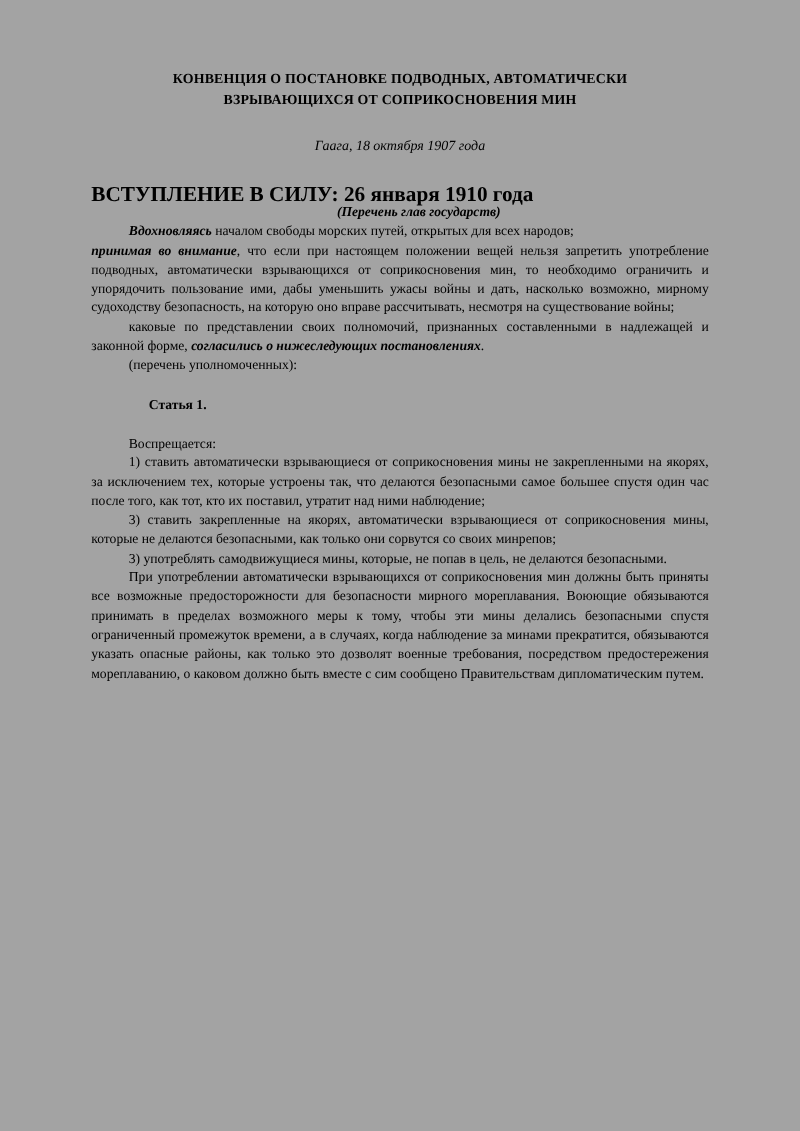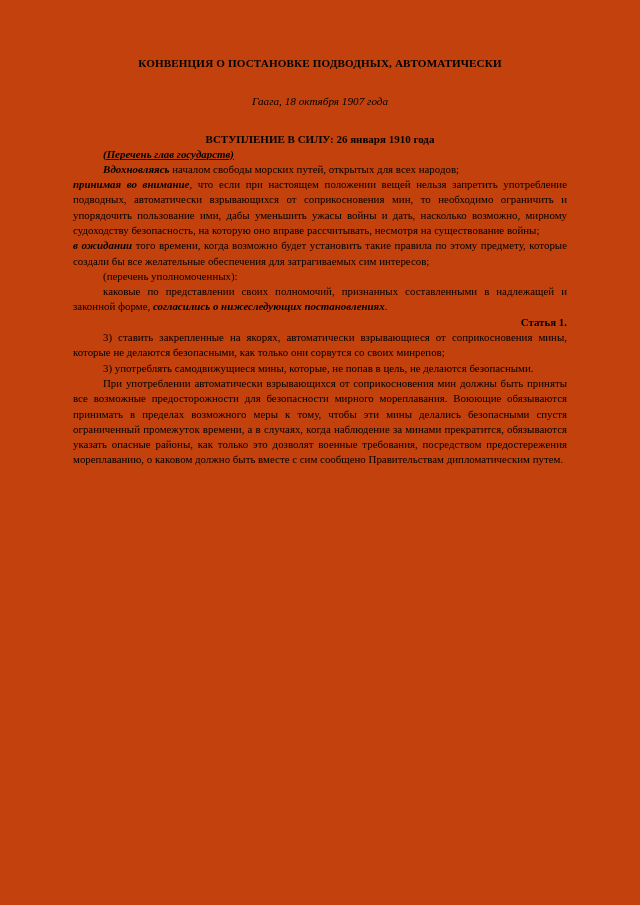--- a/index.html
+++ b/index.html
@@ -14,44 +14,43 @@
     font-family: "Liberation Serif", "DejaVu Serif", serif;
     color: #000000;
     -webkit-font-smoothing: antialiased;
   }
   .page {
     position: relative;
     width: 640px;
     height: 905px;
     box-sizing: border-box;
     padding: 55px 73px 0 73px;
-    background: #c2410c;
+    background: #a3a3a3;
   }
   .doc-title {
     text-align: center;
     font-weight: bold;
     font-size: 11.1px;
     line-height: 16.5px;
     letter-spacing: 0.15px;
     margin: 0;
   }
   .doc-title .line {
     display: block;
   }
   .place-date {
     text-align: center;
     font-style: italic;
     font-size: 11.2px;
     line-height: 15px;
     margin: 22px 0 0 0;
   }
   .entry-force {
-    text-align: center;
     font-weight: bold;
-    font-size: 11px;
+    font-size: 17px;
     line-height: 15px;
     margin: 23px 0 0 0;
   }
   p.body-par {
     margin: 0;
     font-size: 10.9px;
     line-height: 15.3px;
     text-align: justify;
     text-indent: 30px;
     hyphens: none;
@@ -60,64 +59,65 @@
     text-indent: 0;
   }
   .gap-xl { margin-top: 34px; }
   .gap-lg { margin-top: 22px; }
   .bi {
     font-weight: bold;
     font-style: italic;
     font-family: Liberation Serif, serif;
   }
   .art-head {
-    margin: 0;
+    margin: 16px;
     font-size: 10.9px;
     line-height: 15.3px;
     font-weight: bold;
     text-indent: 30px;
-    text-align: right;
+    text-align: left;
   }
   .center-ital-par {
     margin: 0;
     font-size: 10.9px;
     line-height: 15.3px;
     font-weight: bold;
     font-style: italic;
     text-indent: 30px;
-    text-align: left;
-    text-decoration: underline;
+    text-align: center;
   }
 </style>
 </head>
 <body>
 
 <div class="page">
 
   <h1 class="doc-title">
     <span class="line">КОНВЕНЦИЯ О ПОСТАНОВКЕ ПОДВОДНЫХ, АВТОМАТИЧЕСКИ</span>
+    <span class="line">ВЗРЫВАЮЩИХСЯ ОТ СОПРИКОСНОВЕНИЯ МИН</span>
   </h1>
 
   <div class="place-date">Гаага, 18 октября 1907 года</div>
 
   <div class="entry-force">ВСТУПЛЕНИЕ В СИЛУ: 26 января 1910 года</div>
 
   <p class="center-ital-par gap-xl">(Перечень глав государств)</p>
 
   <p class="body-par gap-lg"><span class="bi">Вдохновляясь</span><span> началом свободы морских путей, открытых для всех народов;</span></p>
 
   <p class="body-par no-indent"><span class="bi">принимая во внимание</span><span>, что если при настоящем положении вещей нельзя запретить употребление подводных, автоматически взрывающихся от соприкосновения мин, то необходимо ограничить и упорядочить пользование ими, дабы уменьшить ужасы войны и дать, насколько возможно, мирному судоходству безопасность, на которую оно вправе рассчитывать, несмотря на существование войны;</span></p>
 
-  <p class="body-par no-indent"><span class="bi">в ожидании</span><span> того времени, когда возможно будет установить такие правила по этому предмету, которые создали бы все желательные обеспечения для затрагиваемых сим интересов;</span></p>
 
+
+  <p class="body-par gap-lg"><span>каковые по представлении своих полномочий, признанных составленными в надлежащей и законной форме, </span><span class="bi">согласились о нижеследующих постановлениях</span><span>.</span></p>
 
   <p class="body-par gap-lg">(перечень уполномоченных):</p>
 
-  <p class="body-par gap-lg"><span>каковые по представлении своих полномочий, признанных составленными в надлежащей и законной форме, </span><span class="bi">согласились о нижеследующих постановлениях</span><span>.</span></p>
-
   <p class="art-head gap-lg">Статья 1.</p>
+  <p class="body-par">Воспрещается:</p>
+  <p class="body-par">1) ставить автоматически взрывающиеся от соприкосновения мины не закрепленными на якорях, за исключением тех, которые устроены так, что делаются безопасными самое большее спустя один час после того, как тот, кто их поставил, утратит над ними наблюдение;</p>
   <p class="body-par">3) ставить закрепленные на якорях, автоматически взрывающиеся от соприкосновения мины, которые не делаются безопасными, как только они сорвутся со своих минрепов;</p>
   <p class="body-par">3) употреблять самодвижущиеся мины, которые, не попав в цель, не делаются безопасными.</p>
 
 
   <p class="body-par">При употреблении автоматически взрывающихся от соприкосновения мин должны быть приняты все возможные предосторожности для безопасности мирного мореплавания. Воюющие обязываются принимать в пределах возможного меры к тому, чтобы эти мины делались безопасными спустя ограниченный промежуток времени, а в случаях, когда наблюдение за минами прекратится, обязываются указать опасные районы, как только это дозволят военные требования, посредством предостережения мореплаванию, о каковом должно быть вместе с сим сообщено Правительствам дипломатическим путем.</p>
 
 </div>
 
 </body></html>

